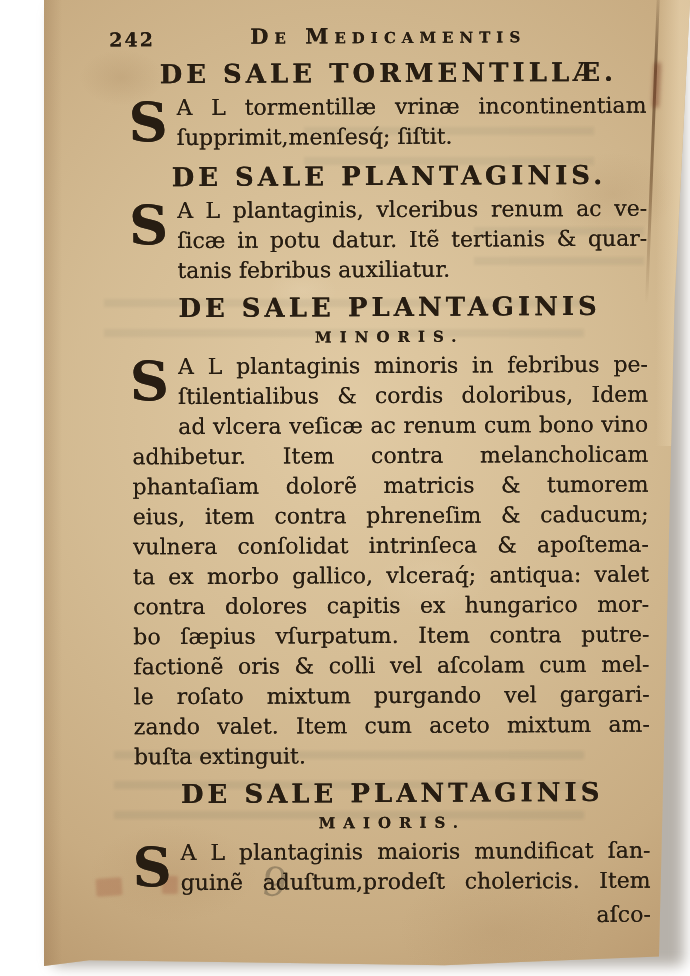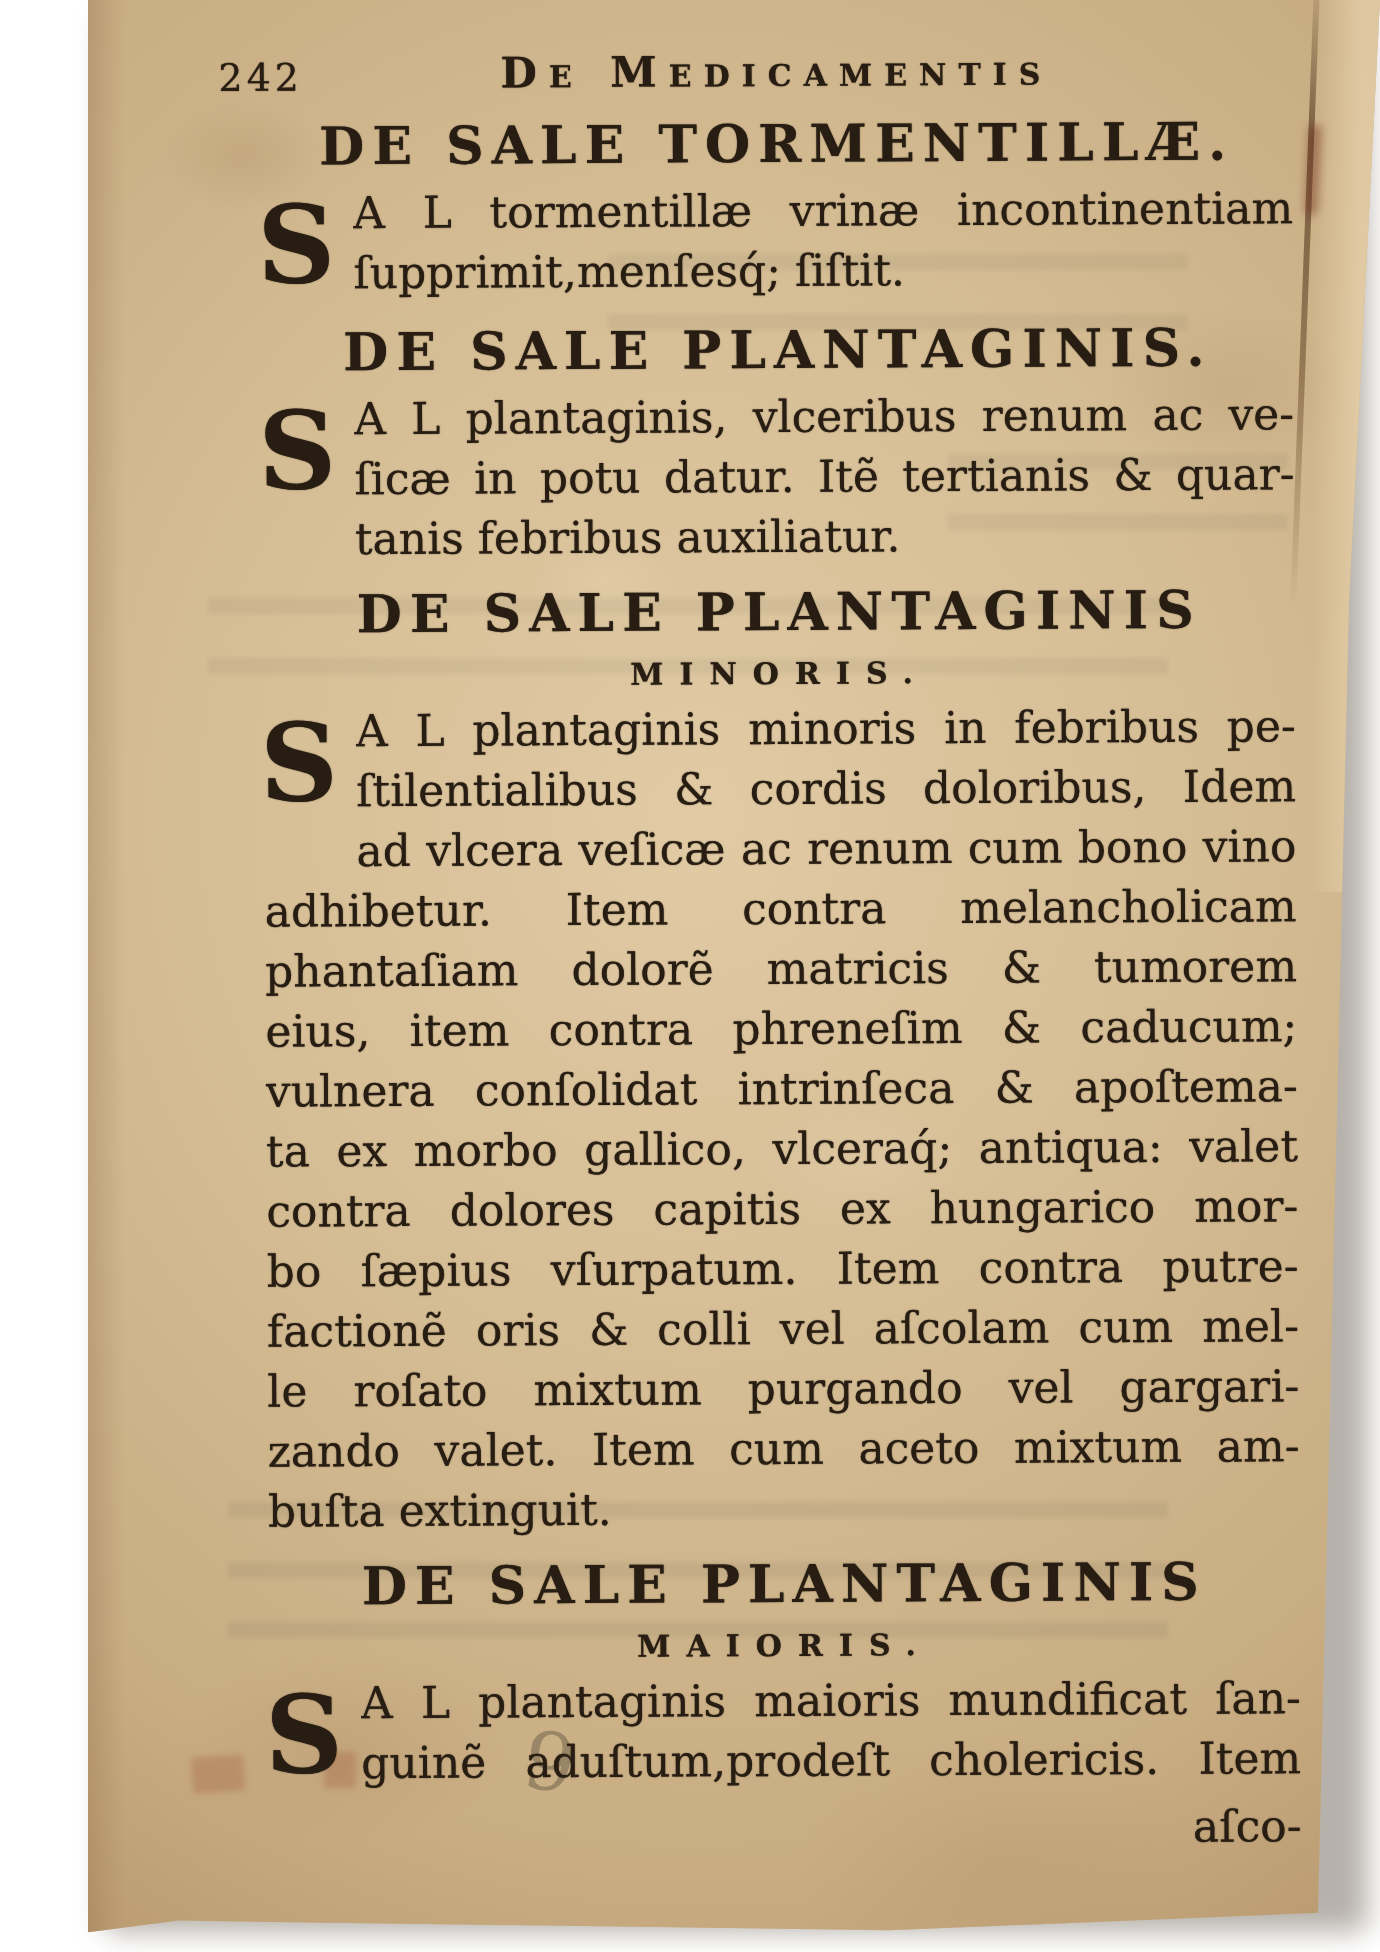--- a/index.html
+++ b/index.html
@@ -72,21 +72,21 @@
     color:rgba(98,88,70,.48);transform:rotate(9deg);font-family:"DejaVu Serif",serif;
   }
   
   .text-block{
     position:absolute;left:86px;top:0;width:516px;
     color:#271d12;transform:rotate(-0.3deg);transform-origin:50% 0;
     text-shadow:0 0 .6px rgba(32,23,13,.85);
   }
   .running-head{position:relative;margin-top:23px;height:28px;text-align:center;}
   .pagenum{
-    position:absolute;left:-21px;top:4px;font-size:19px;letter-spacing:2px;font-weight:normal;
+    position:absolute;left:-21px;top:4px;font-size:19px;letter-spacing:2px;font-weight:bold;
   }
   .runtitle{
     font-variant:small-caps;font-size:21px;letter-spacing:6px;font-weight:bold;
   }
   .heading{
     font-weight:bold;font-size:26px;line-height:30px;text-align:center;
     letter-spacing:4px;margin-top:7px;white-space:nowrap;
   }
   .subheading{
     font-weight:bold;font-size:15px;line-height:20px;text-align:center;

